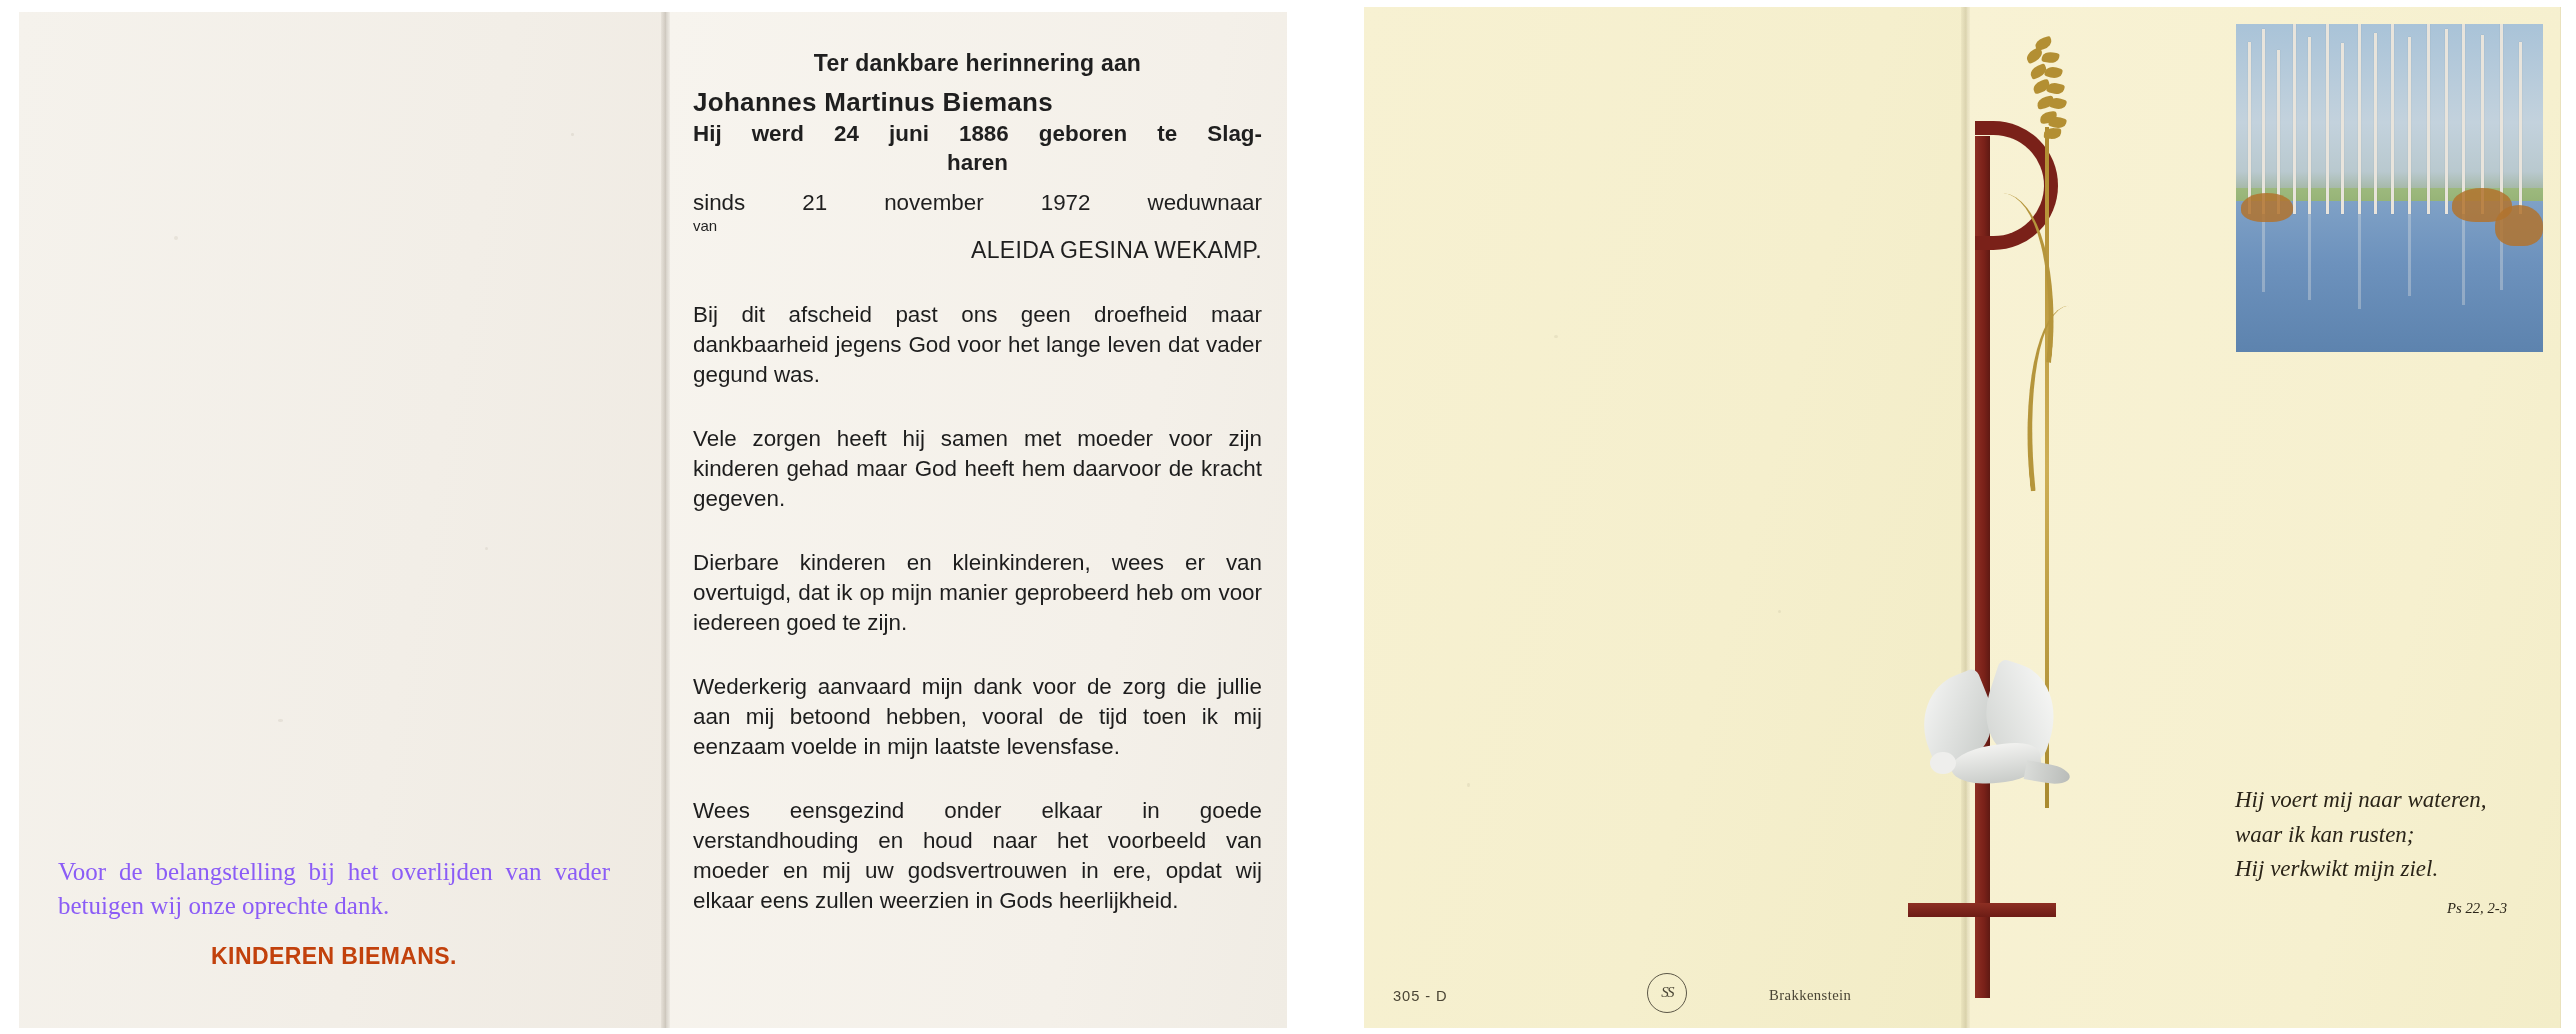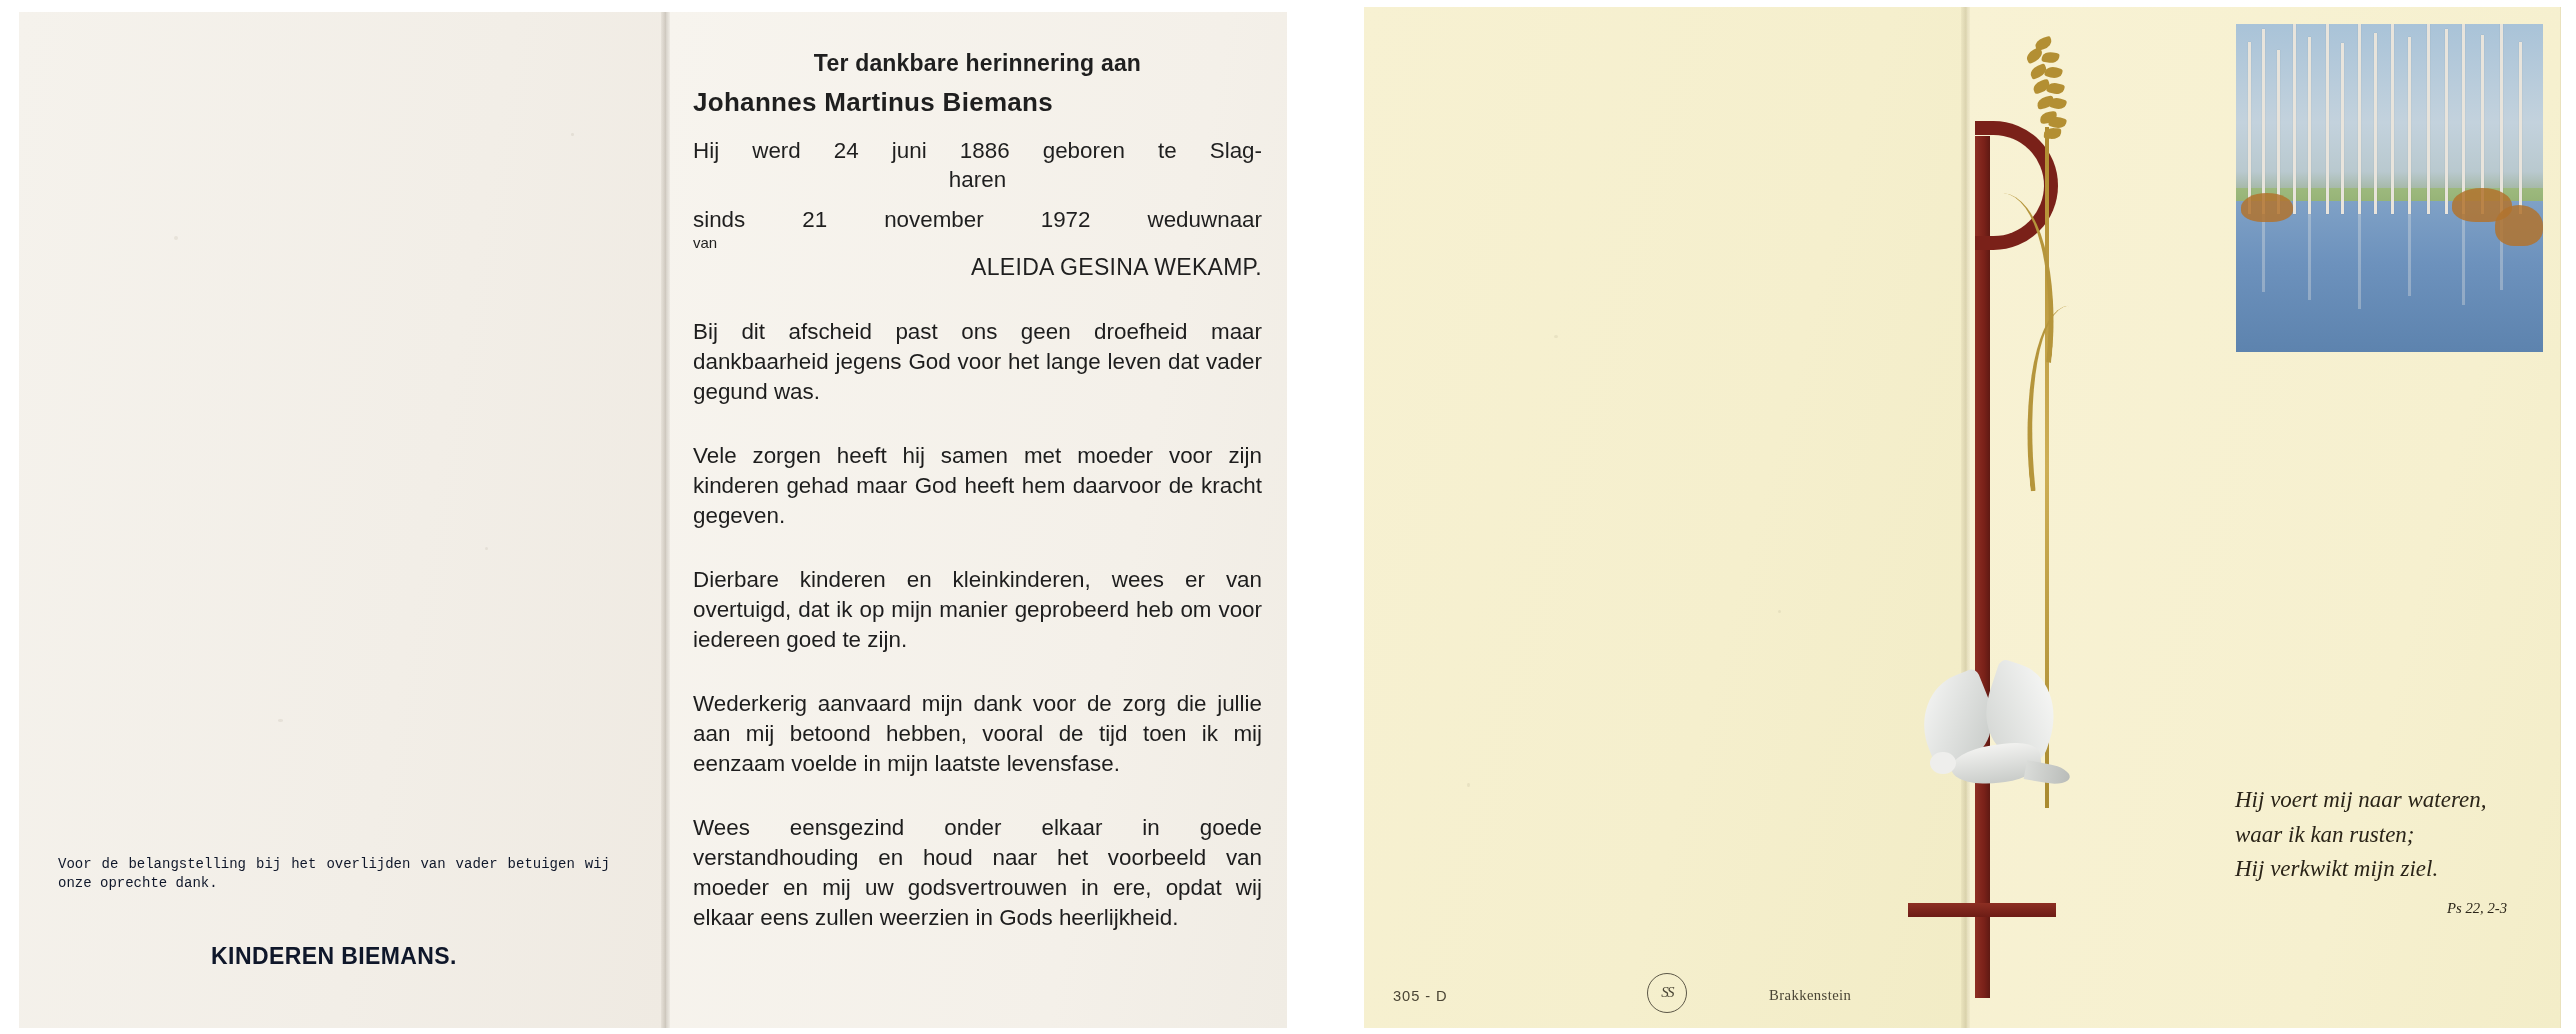--- a/index.html
+++ b/index.html
@@ -48,36 +48,36 @@
     width: 8.6px;
     background: linear-gradient(to right, rgba(150,140,125,.10), rgba(120,110,95,.28), rgba(150,140,125,.08));
   }
   .fold-l { left: 642px; }
 
   .left-bottom-text {
     position: absolute;
     left: 39px;
     top: 843px;
     width: 552px;
-    font-size: 14px;
+    font-size: 25px;
     line-height: 1.36;
-    color: #0f172a;
+    color: #8b5cf6;
     text-align: justify;
-    font-family: Liberation Mono, monospace;
+    font-family: Liberation Serif, serif;
   }
   .left-bottom-sign {
     position: absolute;
     left: 39px;
     top: 931px;
     width: 552px;
     text-align: center;
     font-size: 23px;
     font-weight: bold;
     letter-spacing: 0.4px;
-    color: #0f172a;
+    color: #c2410c;
   }
 
   .memorial {
     position: absolute;
     left: 674px;
     top: 38px;
     width: 569px;
     color: #1f1f1f;
   }
   .m-head {
@@ -89,22 +89,23 @@
   .m-name {
     font-size: 26px;
     font-weight: bold;
     margin-top: 10.3px;
     letter-spacing: 0.3px;
   }
   .m-born {
     font-size: 22.4px;
     text-align: justify;
     text-align-last: center;
-    margin-top: 19px;
+    margin-top: 2px;
     line-height: 1.28;
+    font-weight: bold;
   }
   .m-born .just {
     display: block;
     text-align: justify;
     text-align-last: justify;
   }
   .m-widow {
     font-size: 22.4px;
     margin-top: 10.3px;
     line-height: 1.3;

